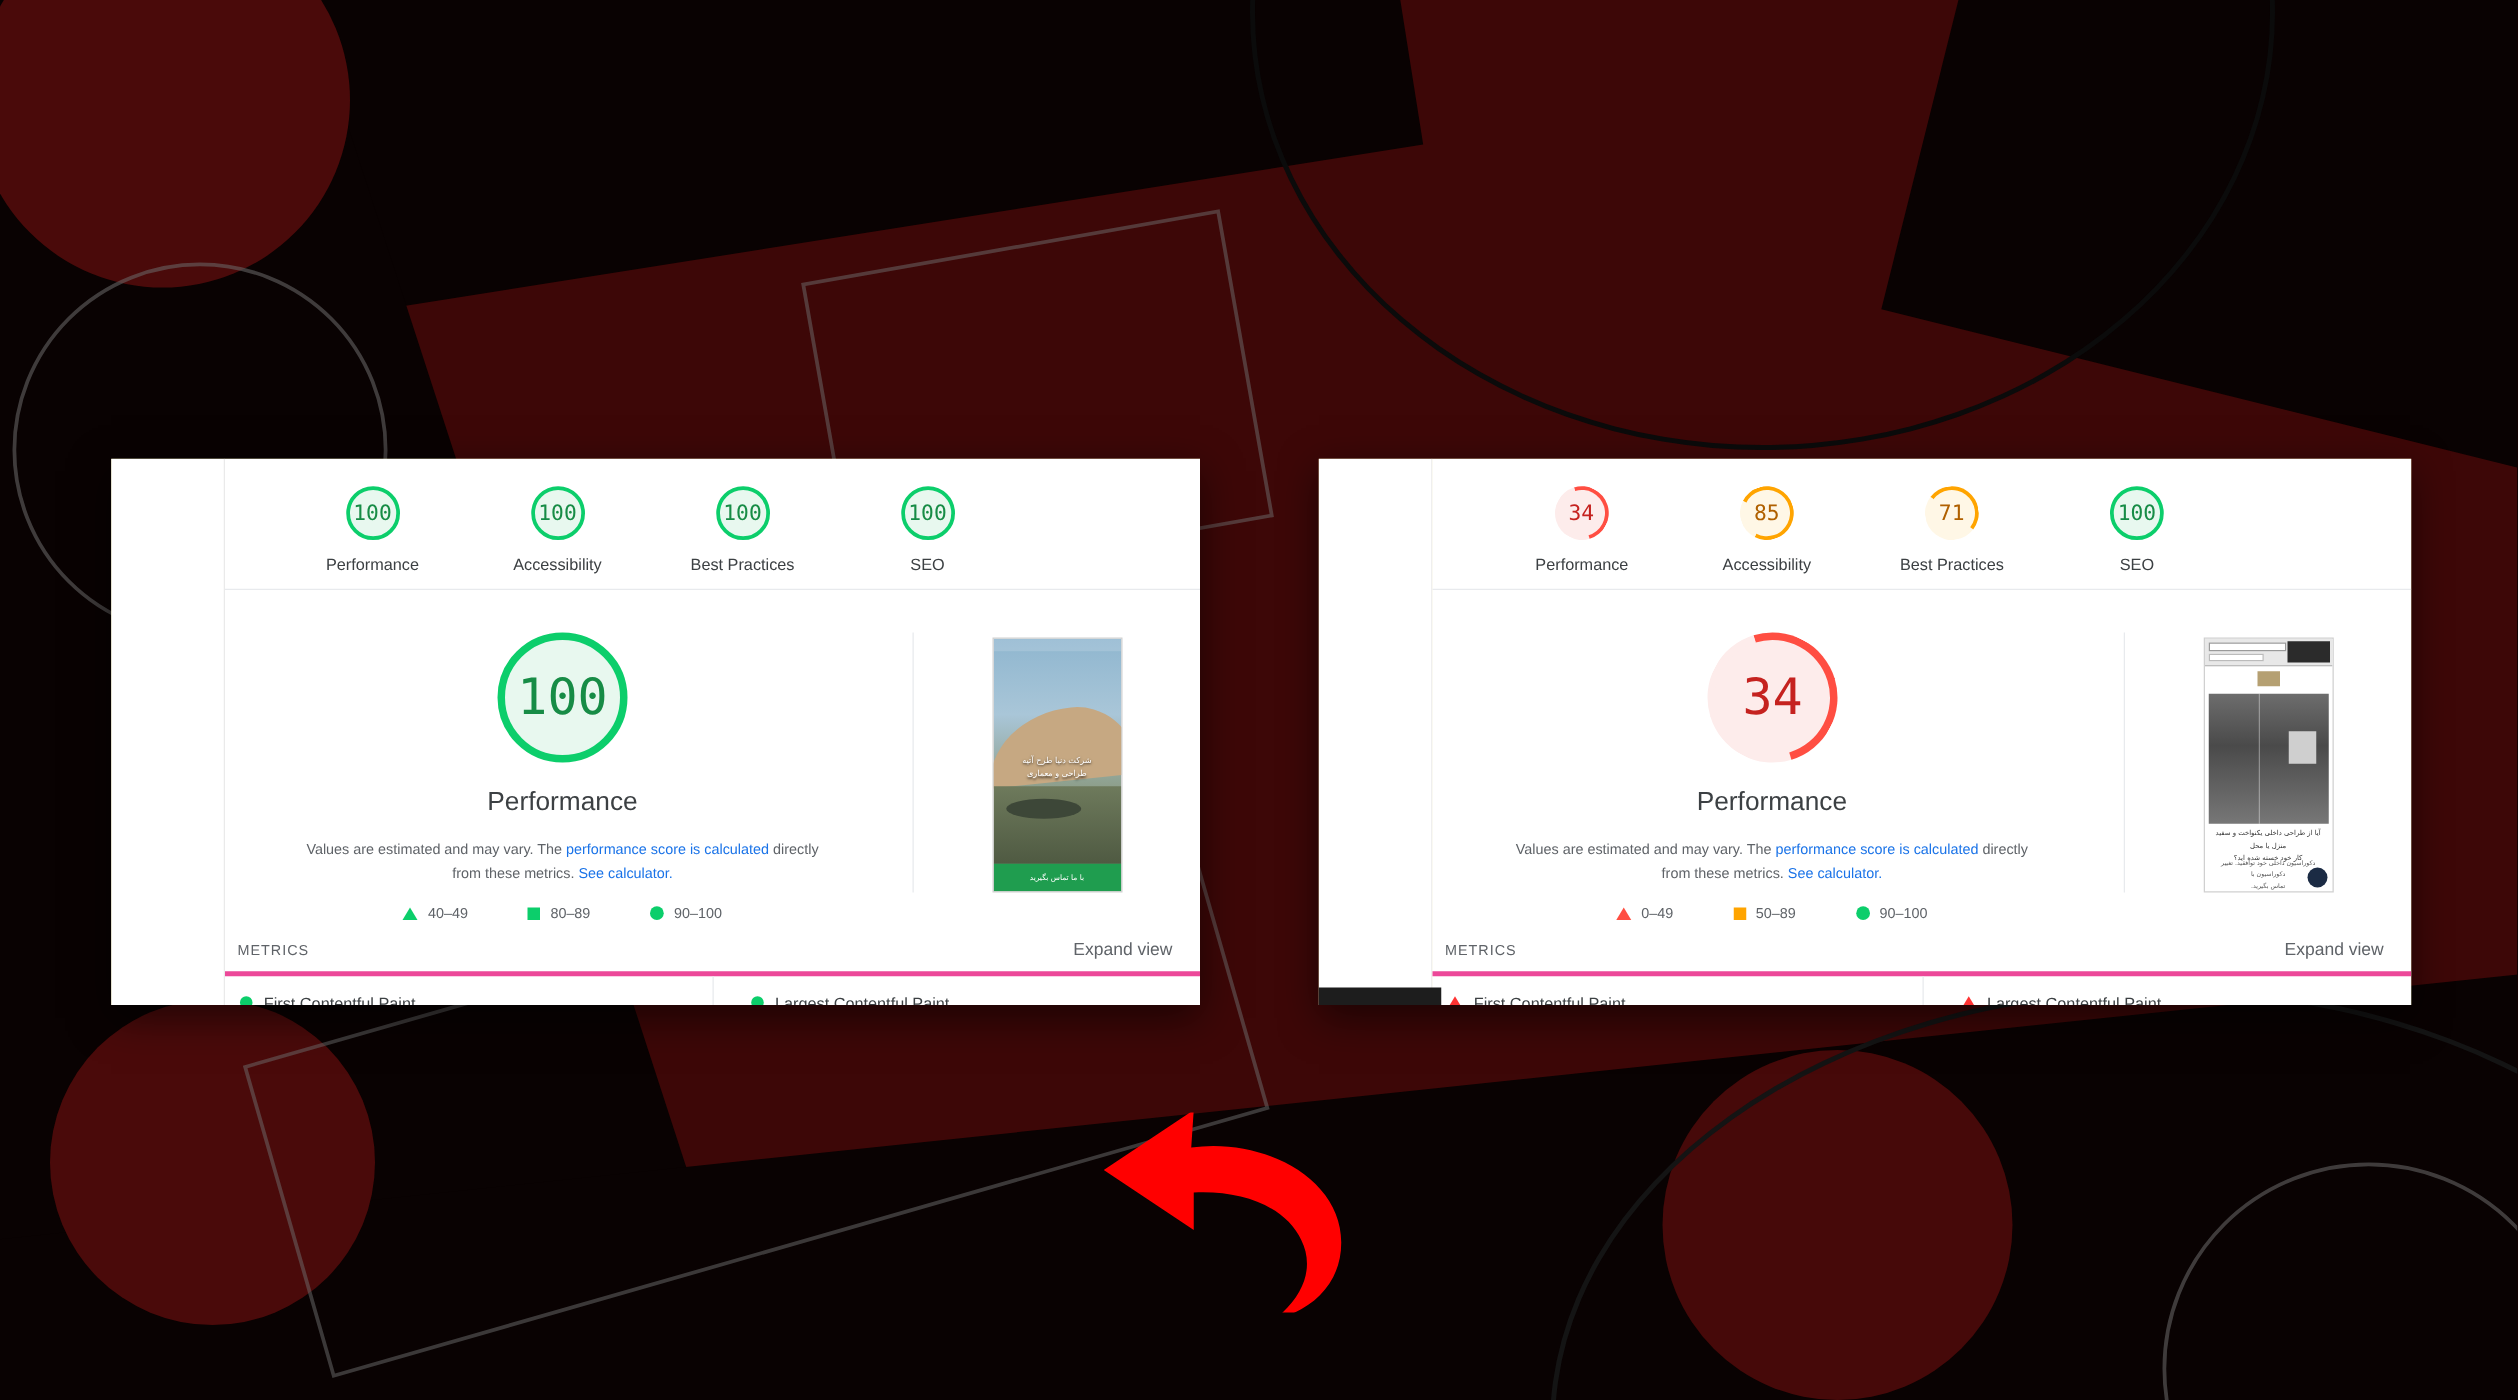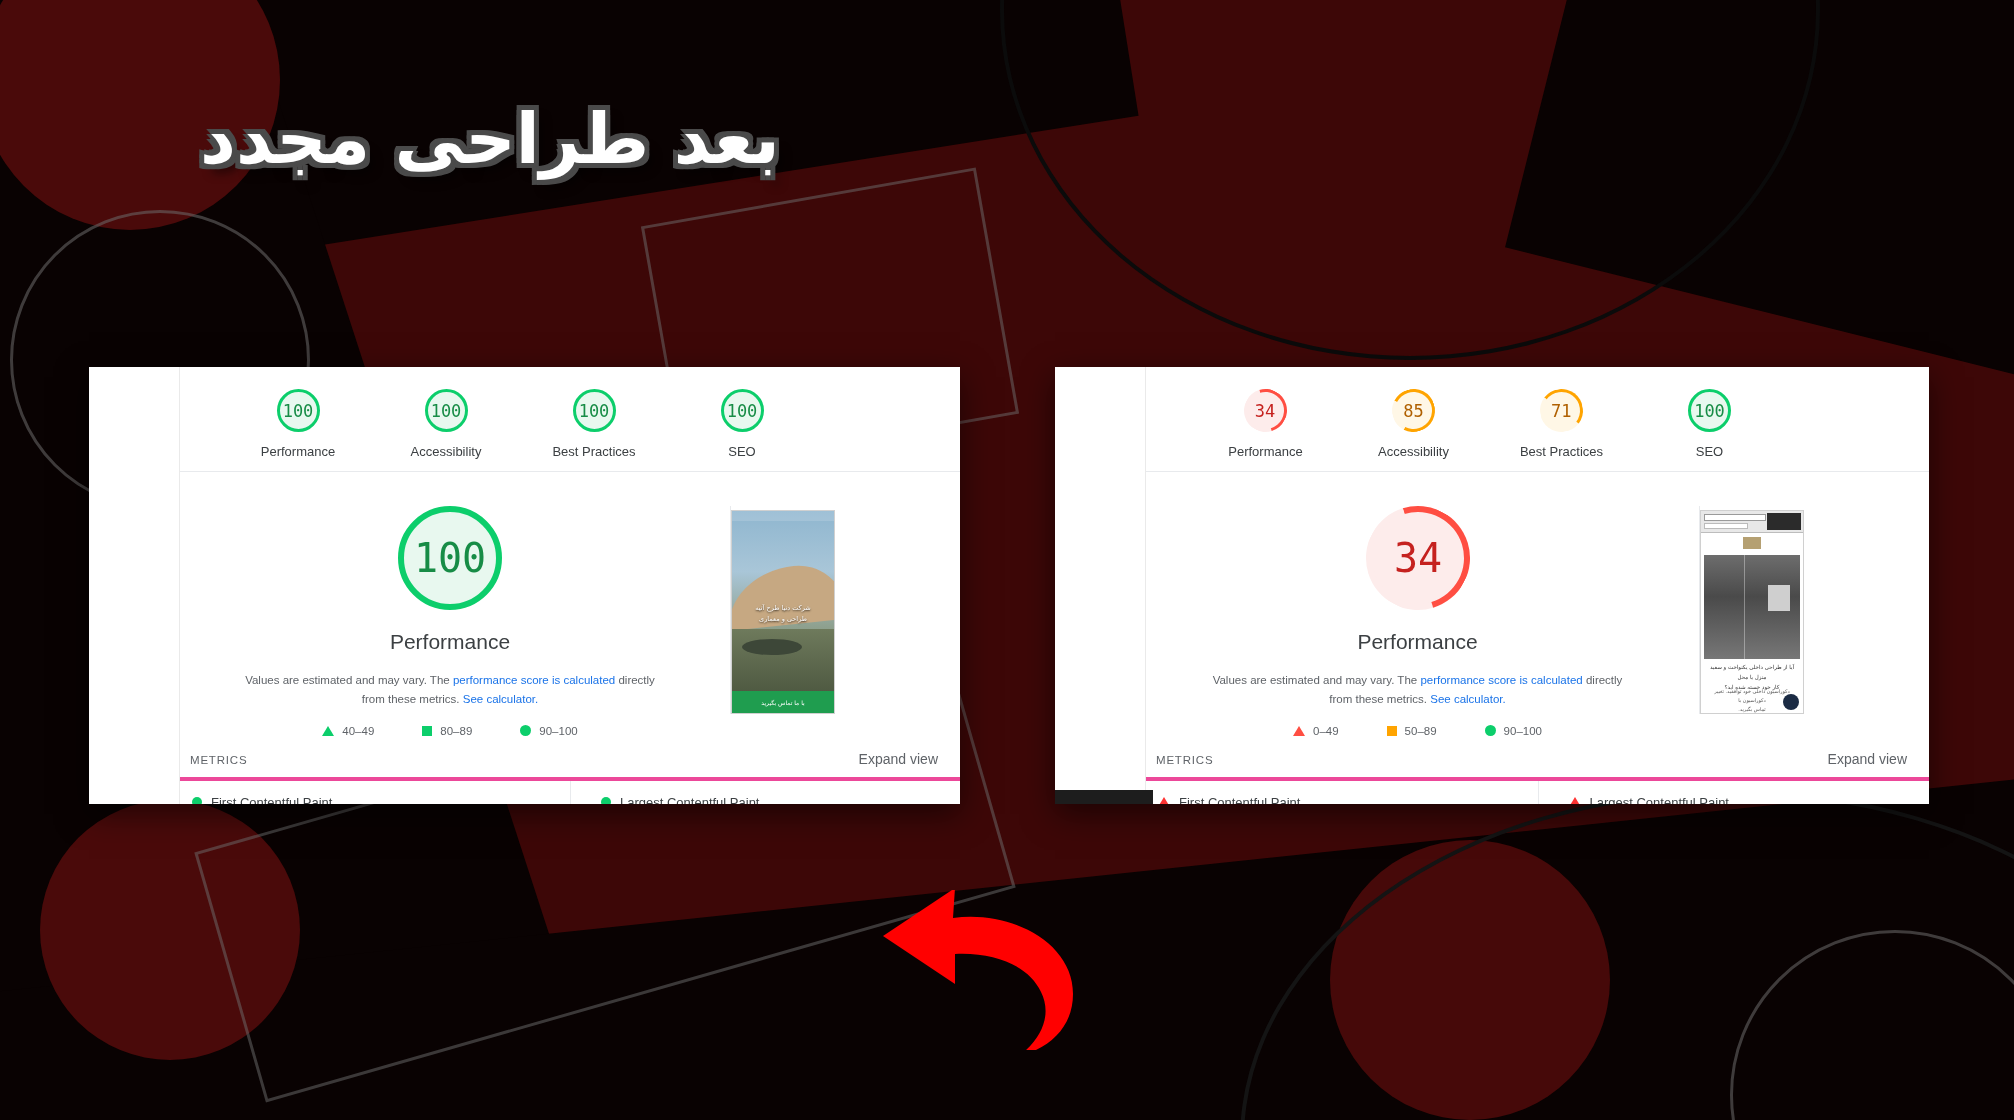--- a/index.html
+++ b/index.html
@@ -193,21 +193,21 @@
     border-left: 6px solid transparent;
     border-right: 6px solid transparent;
     border-bottom: 10px solid #f33;
   }
   .lg-sq { width: 10px; height: 10px; }
   .lg-ci { width: 11px; height: 11px; border-radius: 50%; }
 
   .thumb-col {
     width: 230px;
     display: flex;
-    justify-content: flex-start;
+    justify-content: center;
     padding-top: 4px;
     border-left: 1px solid #e8eaed;
   }
 
   
   .thumb {
     width: 104px;
     height: 204px;
     overflow: hidden;
     position: relative;
@@ -356,21 +356,20 @@
 
   <div class="circle-outline" style="left:10px; top:210px; width:300px; height:300px;"></div>
   <div class="circle-outline" style="left:1730px; top:930px; width:330px; height:330px;"></div>
 
   <div class="rect-outline" style="left:660px; top:195px; width:340px; height:250px; transform:rotate(-10deg);"></div>
   <div class="rect-outline" style="left:215px; top:740px; width:780px; height:260px; transform:rotate(-16deg);"></div>
 
   <div class="curve-line" style="left:1000px; top:-340px; width:820px; height:700px; border-color:#0b0b0b; border-width:4px;"></div>
   <div class="curve-line" style="left:1240px; top:790px; width:980px; height:700px; border-color:#141414; border-width:4px;"></div>
 
-  <div class="heading left-head">بعد طراحی مجدد</div>
 
   <div class="panel" id="panel-after">
     <div class="panel-left-rail"></div>
     <div class="panel-inner">
 
       <div class="gauge-row">
         <div class="gauge-item">
           <div class="gauge-mini" style="background:#e8f8ef; border:3px solid #0cce6b; color:#178c46;">
             <span>100</span>
           </div>

